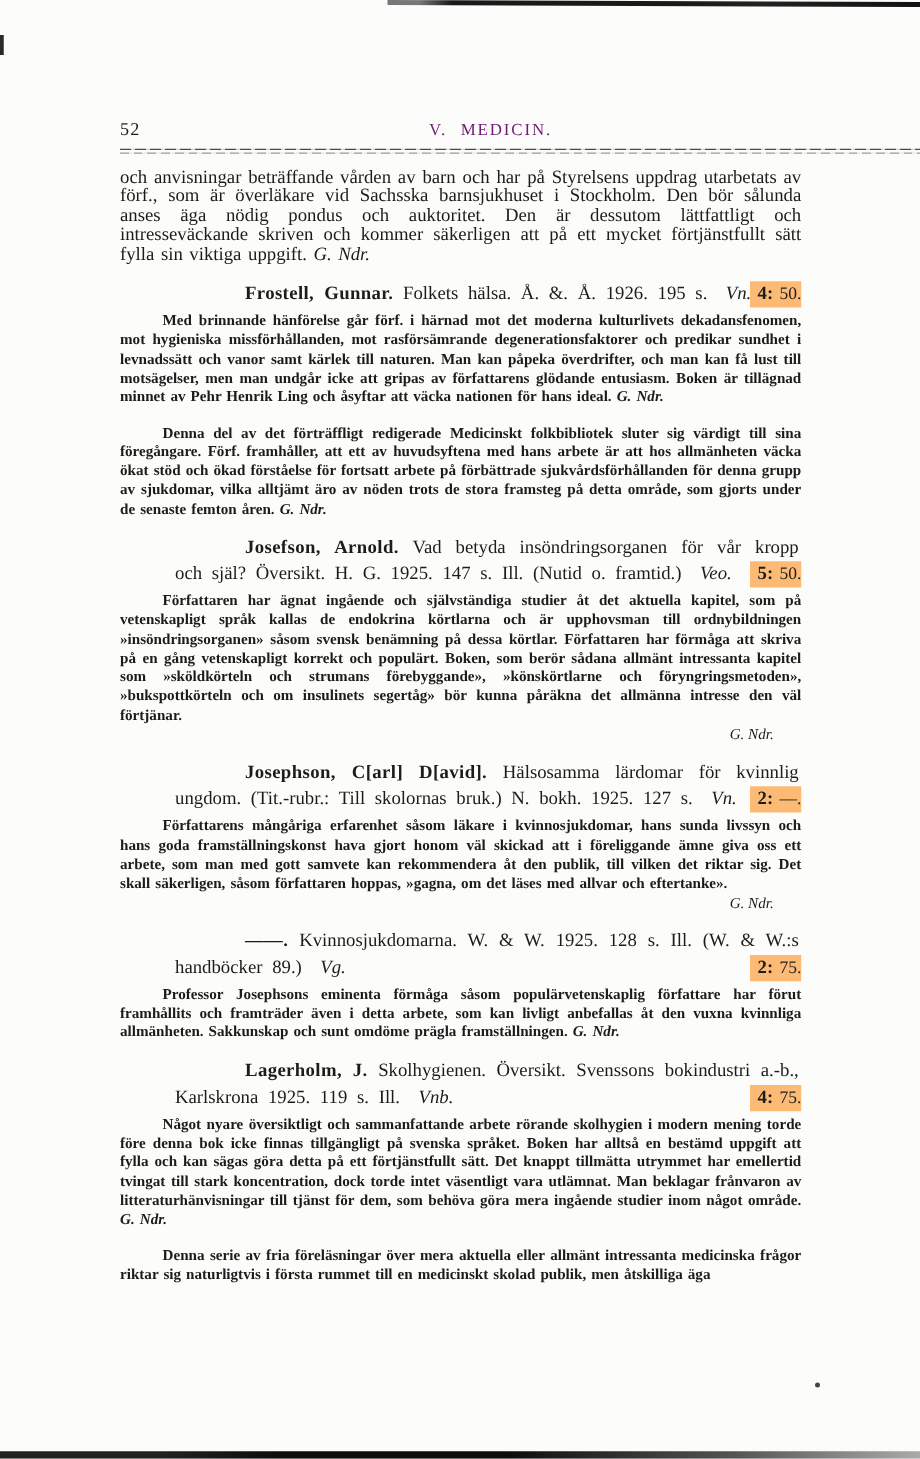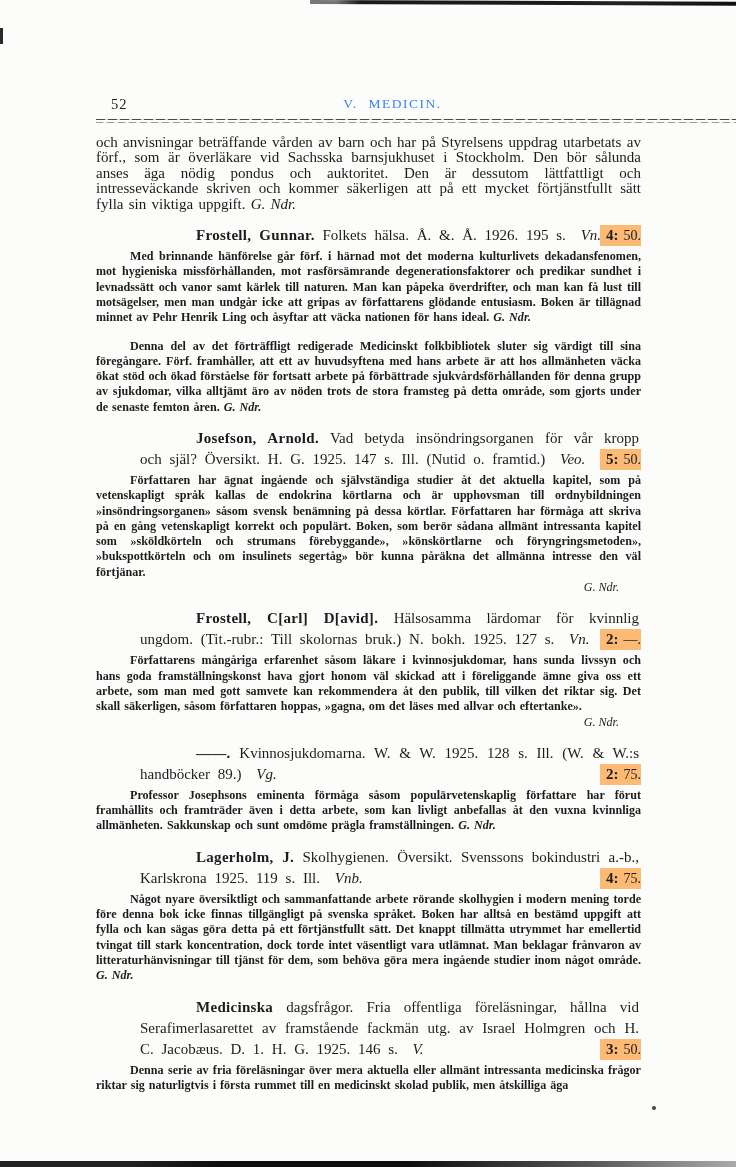--- a/index.html
+++ b/index.html
@@ -21,25 +21,25 @@
   .scan-edge-bottom {
     position: absolute; bottom: 0; left: 0; width: 100%; height: 6px;
     background: linear-gradient(90deg, #222 0 18%, #0d0d0d 30% 55%, #2a2a2a 65%, #555 80%, #8a8a8a 92%, #aaa 100%);
   }
   .scan-edge-left { position: absolute; left: 0; top: 28px; width: 3px; height: 16px; background: #2a2a2a; }
   .scan-speck { position: absolute; left: 652px; top: 1106px; width: 4px; height: 4px; background: #444; border-radius: 50%; }
 
   .content { position: absolute; left: 96px; top: 96px; width: 545px; }
 
   .page-header { position: relative; height: 19px; }
-  .page-number { position: absolute; left: 15px; top: 0; font-size: 14.5px; letter-spacing: 1px; }
+  .page-number { position: absolute; left: 0; top: 0; font-size: 14.5px; letter-spacing: 1px; }
   .section-title {
     position: absolute; left: 0; width: 100%; text-align: center;
     box-sizing: border-box; padding-left: 48px;
-    font-size: 13.5px; letter-spacing: 1.5px; word-spacing: 6px; color: #3b82f6;
+    font-size: 13.5px; letter-spacing: 1.5px; word-spacing: 6px; color: #701a75;
   }
   .header-rule { margin-top: 4px; width: 640px; }
   .header-rule .rule-line {
     height: 1px; margin-bottom: 2px;
     background: repeating-linear-gradient(90deg, #4a4a4a 0 9px, rgba(90,90,90,.25) 9px 12px);
   }
   .header-rule .rule-line.light {
     background: repeating-linear-gradient(90deg, #9a9a9a 0 7px, rgba(150,150,150,.2) 7px 11px);
   }
 
@@ -125,21 +125,21 @@
       <p class="annotation">
         <span>Författaren har ägnat ingående och självständiga studier åt det aktuella kapitel, som på vetenskapligt språk kallas de endokrina körtlarna och är upphovsman till ordnybildningen »insöndringsorganen» såsom svensk benämning på dessa körtlar. Författaren har förmåga att skriva på en gång vetenskapligt korrekt och populärt. Boken, som berör sådana allmänt intressanta kapitel som »sköldkörteln och strumans förebyggande», »könskörtlarne och föryngringsmetoden», »bukspottkörteln och om insulinets segertåg» bör kunna påräkna det allmänna intresse den väl förtjänar.</span>
       </p>
       <p class="sig-line">
         <i class="sig">G. Ndr.</i>
       </p>
     </div>
 
     <div class="entry">
       <p class="entry-heading">
-        <b class="author">Frostell, C[arl] D[avid].</b>
+        <b class="author">Josephson, C[arl] D[avid].</b>
         <span>Hälsosamma lärdomar för kvinnlig ungdom. (Tit.-rubr.: Till skolornas bruk.) N. bokh. 1925. 127 s.</span>
         <i class="classif">Vn.</i>
         <span class="price"><span class="price-bold">2:</span><span class="price-rest">—.</span></span>
       </p>
       <p class="annotation">
         <span>Författarens mångåriga erfarenhet såsom läkare i kvinnosjukdomar, hans sunda livssyn och hans goda framställningskonst hava gjort honom väl skickad att i föreliggande ämne giva oss ett arbete, som man med gott samvete kan rekommendera åt den publik, till vilken det riktar sig. Det skall säkerligen, såsom författaren hoppas, »gagna, om det läses med allvar och eftertanke».</span>
       </p>
       <p class="sig-line">
         <i class="sig">G. Ndr.</i>
       </p>
@@ -165,26 +165,20 @@
         <i class="classif">Vnb.</i>
         <span class="price"><span class="price-bold">4:</span><span class="price-rest">75.</span></span>
       </p>
       <p class="annotation">
         <span>Något nyare översiktligt och sammanfattande arbete rörande skolhygien i modern mening torde före denna bok icke finnas tillgängligt på svenska språket. Boken har alltså en bestämd uppgift att fylla och kan sägas göra detta på ett förtjänstfullt sätt. Det knappt tillmätta utrymmet har emellertid tvingat till stark koncentration, dock torde intet väsentligt vara utlämnat. Man beklagar frånvaron av litteraturhänvisningar till tjänst för dem, som behöva göra mera ingående studier inom något område.</span>
         <i class="sig">G. Ndr.</i>
       </p>
     </div>
 
     <div class="entry">
-      <p class="entry-heading">
-        <b class="author">Medicinska</b>
-        <span>dagsfrågor. Fria offentliga föreläsningar, hållna vid Serafimerlasarettet av framstående fackmän utg. av Israel Holmgren och H. C. Jacobæus. D. 1. H. G. 1925. 146 s.</span>
-        <i class="classif">V.</i>
-        <span class="price"><span class="price-bold">3:</span><span class="price-rest">50.</span></span>
-      </p>
       <p class="annotation">
         <span>Denna serie av fria föreläsningar över mera aktuella eller allmänt intressanta medicinska frågor riktar sig naturligtvis i första rummet till en medicinskt skolad publik, men åtskilliga äga</span>
       </p>
     </div>
 
   </div>
 
   <div class="scan-edge-bottom"></div>
 </div>
 

